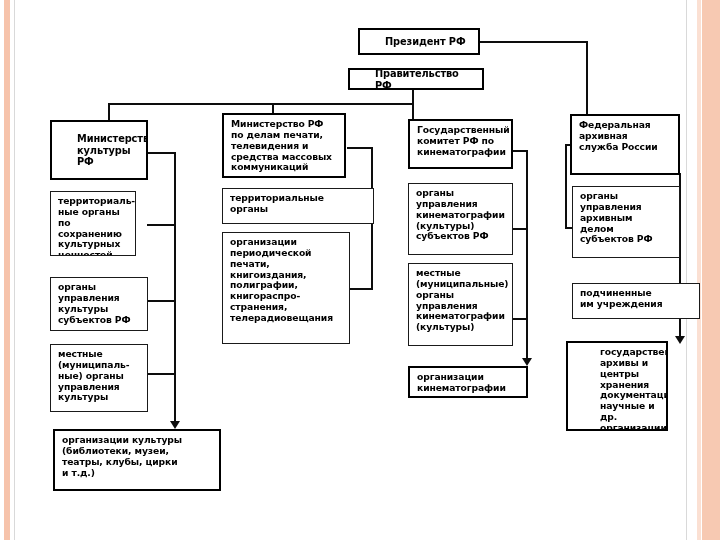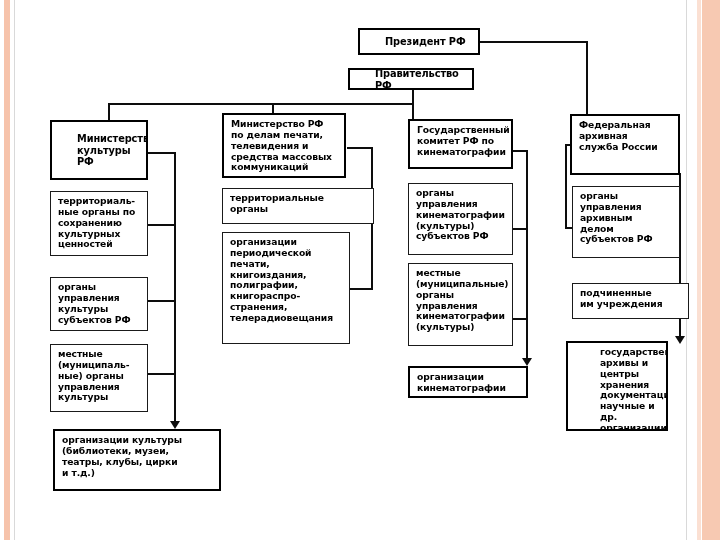--- a/index.html
+++ b/index.html
@@ -115,28 +115,28 @@
   <div class="ln h" style="left:565px; top:227px; width:17px;"></div>
 
   <div class="ln h" style="left:667px; top:173px; width:14px;"></div>
   <div class="ln v" style="left:679px; top:173px; height:165px;"></div>
   <div class="arrow" style="left:675px; top:336px;"></div>
 
   <div class="box thick f10 mid" style="left:358px; top:28px; width:122px; height:27px;">
     <span>Президент РФ</span>
   </div>
 
-  <div class="box thick f10 mid" style="left:348px; top:68px; width:126px; height:22px;">
+  <div class="box thick f10 mid" style="left:348px; top:68px; width:136px; height:22px;">
     <span>Правительство РФ</span>
   </div>
 
   <div class="box thick f10 mid" style="left:50px; top:120px; width:98px; height:60px;">
     <span>Министерство культуры РФ</span>
   </div>
-  <div class="box f9" style="left:50px; top:191px; width:98px; height:65px;">
+  <div class="box f9" style="left:50px; top:191px; width:86px; height:65px;">
     <span>территориаль-<br>ные органы по<br>сохранению<br>культурных<br>ценностей</span>
   </div>
   <div class="box f9" style="left:50px; top:277px; width:98px; height:54px;">
     <span>органы<br>управления<br>культуры<br>субъектов РФ</span>
   </div>
   <div class="box f9" style="left:50px; top:344px; width:98px; height:68px;">
     <span>местные<br>(муниципаль-<br>ные) органы<br>управления<br>культуры</span>
   </div>
   <div class="box thick f9" style="left:53px; top:429px; width:168px; height:62px;">
     <span>организации культуры<br>(библиотеки, музеи,<br>театры, клубы, цирки<br>и т.д.)</span>
@@ -164,20 +164,20 @@
   <div class="box thick f9" style="left:408px; top:366px; width:120px; height:32px;">
     <span>организации<br>кинематографии</span>
   </div>
 
   <div class="box thick f9" style="left:570px; top:114px; width:110px; height:61px;">
     <span>Федеральная<br>архивная<br>служба России</span>
   </div>
   <div class="box f9" style="left:572px; top:186px; width:108px; height:72px;">
     <span>органы<br>управления<br>архивным<br>делом<br>субъектов РФ</span>
   </div>
-  <div class="box f9" style="left:572px; top:283px; width:117px; height:36px;">
+  <div class="box f9" style="left:572px; top:283px; width:128px; height:36px;">
     <span>подчиненные<br>им учреждения</span>
   </div>
   <div class="box thick f9" style="left:566px; top:341px; width:102px; height:90px;padding-left:32px;">
     <span>государственные<br>архивы и центры<br>хранения<br>документации,<br>научные и<br>др. организации<br>этой сферы</span>
   </div>
 
 </div>
 
 </body></html>

